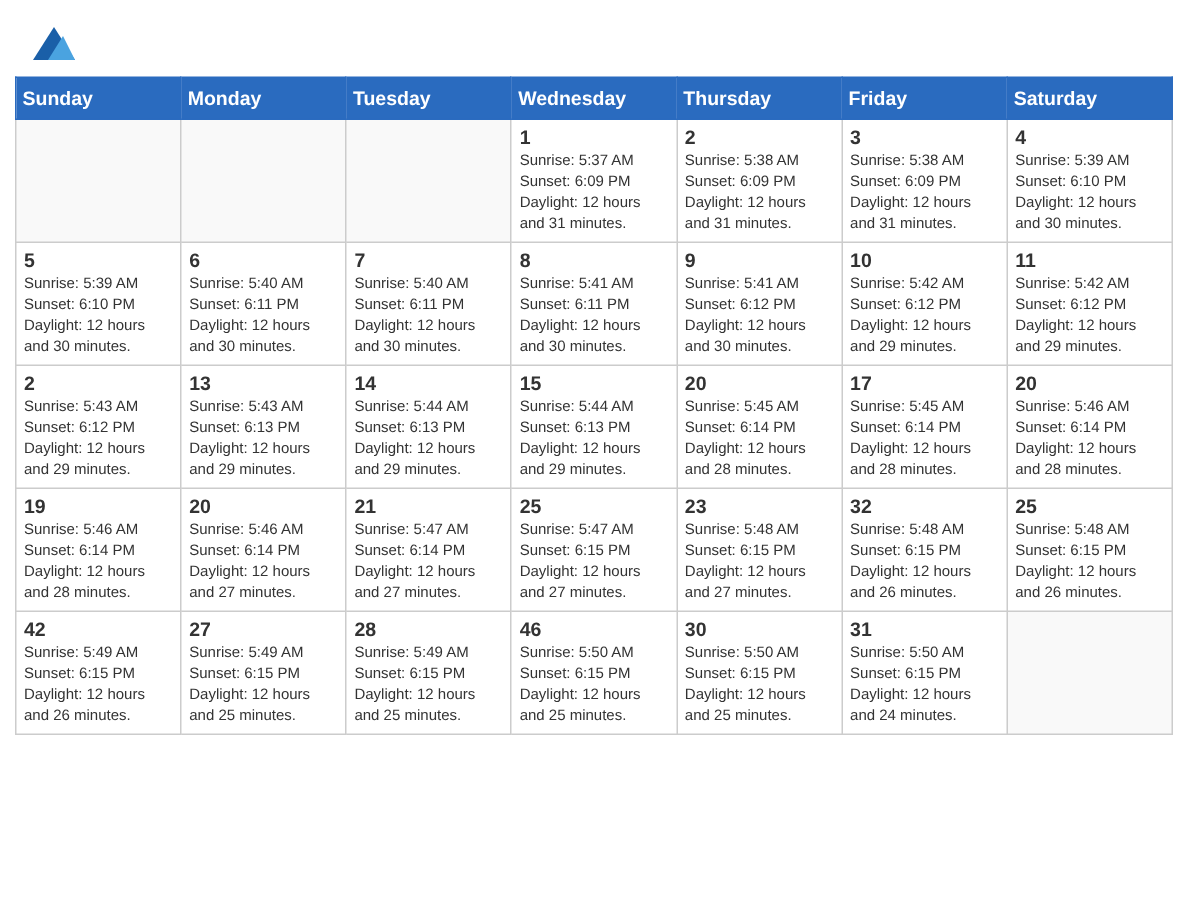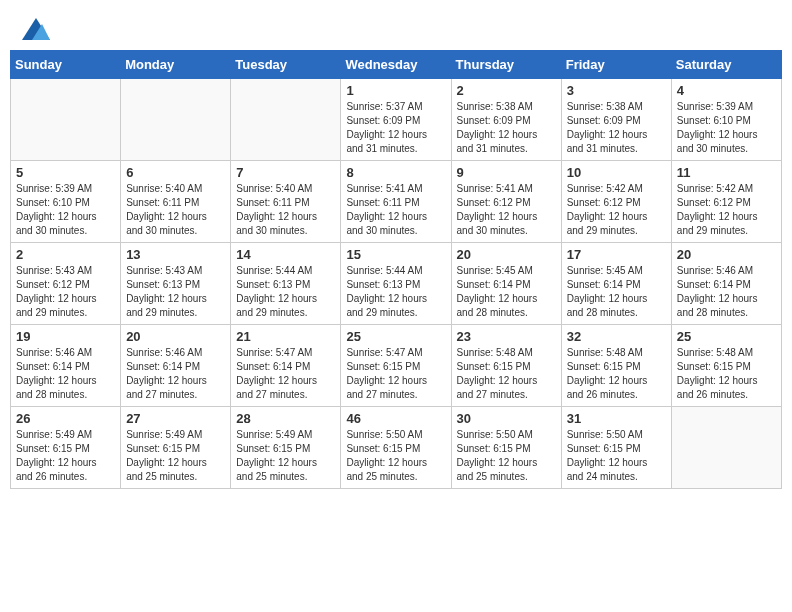--- a/index.html
+++ b/index.html
@@ -297,21 +297,21 @@
         <td>
           <span class="day-num">25</span>
           <div class="cell-info" style="white-space: pre-line;">Sunrise: 5:48 AM
 Sunset: 6:15 PM
 Daylight: 12 hours
 and 26 minutes.</div>
         </td>
       </tr>
       <tr>
         <td>
-          <span class="day-num">26</span>
+          <span class="day-num">42</span>
           <div class="cell-info" style="white-space: pre-line;">Sunrise: 5:49 AM
 Sunset: 6:15 PM
 Daylight: 12 hours
 and 26 minutes.</div>
         </td>
         <td>
           <span class="day-num">27</span>
           <div class="cell-info" style="white-space: pre-line;">Sunrise: 5:49 AM
 Sunset: 6:15 PM
 Daylight: 12 hours

